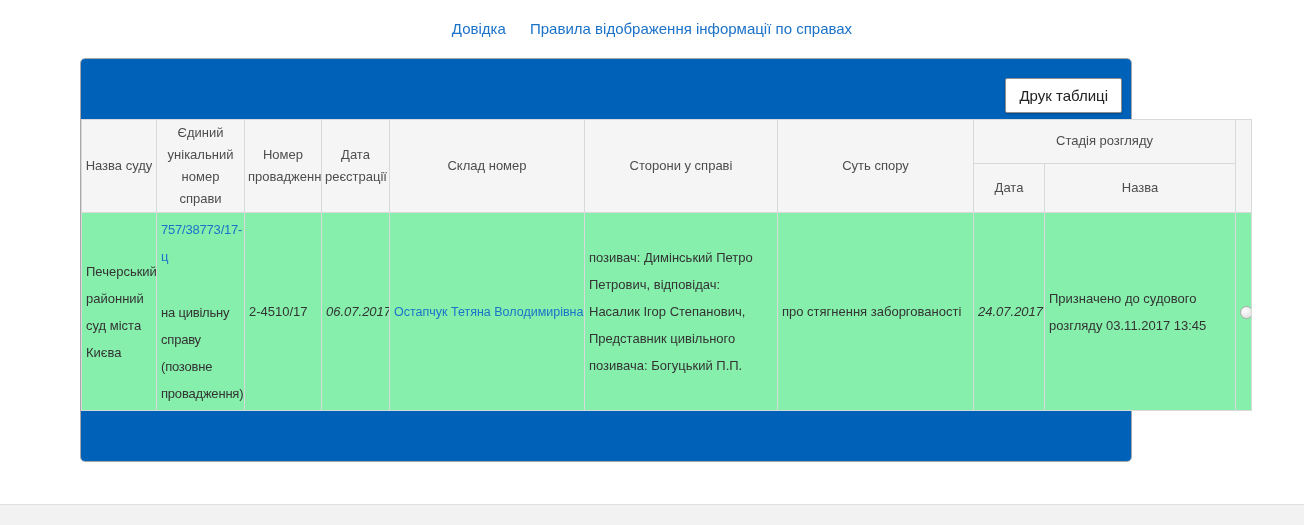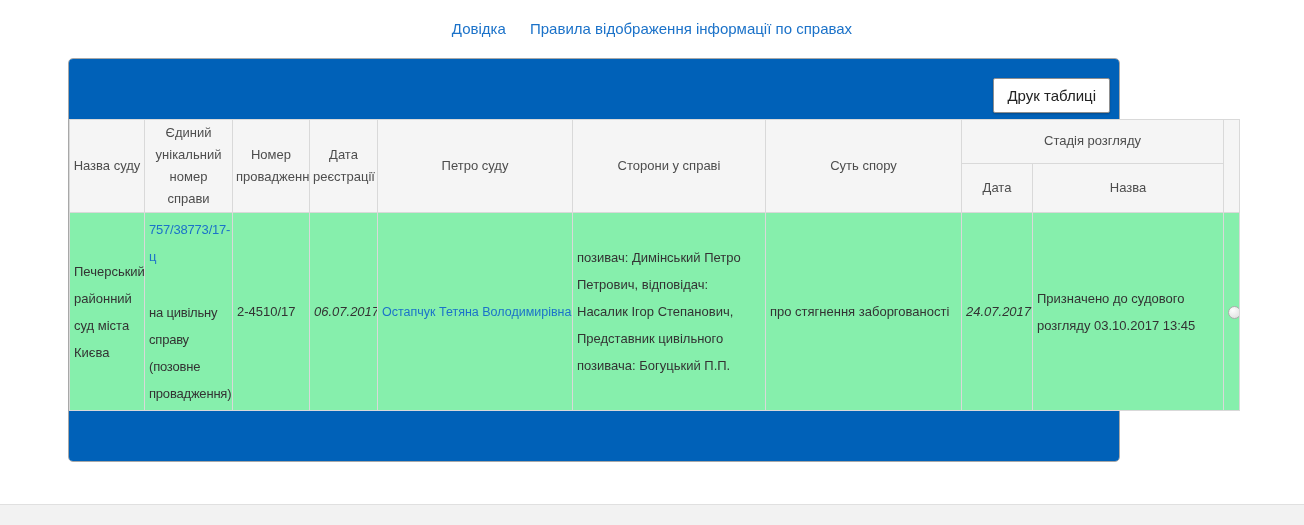--- a/index.html
+++ b/index.html
@@ -25,21 +25,21 @@
   }
   .topnav a{
     color:var(--link);
     text-decoration:none;
     margin:0 10px;
     cursor:pointer;
   }
   
   .panel{
     position:absolute;
-    left:68px;top:58px;
+    left:80px;top:58px;
     width:1052px;
     border:1px solid var(--panel-border);
     border-radius:5px;
     background:#fff;
   }
   .panel-header{
     height:60px;
     background:var(--accent);
     border-radius:4px 4px 0 0;
     display:flex;
@@ -150,21 +150,21 @@
         <col style="width:71px">
         <col style="width:191px">
       <col style="width:16px">
     </colgroup>
     <thead>
       <tr class="hrow1">
         <th rowspan="2">Назва суду</th>
         <th rowspan="2">Єдиний унікальний номер справи</th>
         <th rowspan="2">Номер провадження</th>
         <th rowspan="2">Дата реєстрації</th>
-        <th rowspan="2">Петро суду</th>
+        <th rowspan="2">Склад номер</th>
         <th rowspan="2">Сторони у справі</th>
         <th rowspan="2">Суть спору</th>
         <th colspan="2" class="th-stage-group">Стадія розгляду</th>
         <th rowspan="2"></th>
       </tr>
       <tr class="hrow2">
         <th class="th-stage-date">Дата</th>
         <th class="th-stage-name">Назва</th>
       </tr>
     </thead>
@@ -176,21 +176,21 @@
           <div class="case-type">на цивільну справу (позовне провадження)</div>
         </td>
         <td class="td-proc">2-4510/17</td>
         <td class="td-regdate">06.07.2017</td>
         <td class="td-judge">
           <a href="#" class="cell-link">Остапчук Тетяна Володимирівна</a>
         </td>
         <td class="td-parties">позивач: Димінський Петро Петрович, відповідач: Насалик Ігор Степанович, Представник цивільного позивача: Богуцький П.П.</td>
         <td class="td-essence">про стягнення заборгованості</td>
         <td class="td-stagedate">24.07.2017</td>
-        <td class="td-stagename">Призначено до судового розгляду 03.10.2017 13:45</td>
+        <td class="td-stagename">Призначено до судового розгляду 03.11.2017 13:45</td>
         <td class="td-radio">
           <span class="radio"></span>
         </td>
       </tr>
     </tbody>
   </table>
 
   <div class="panel-footer"></div>
 </div>
 

